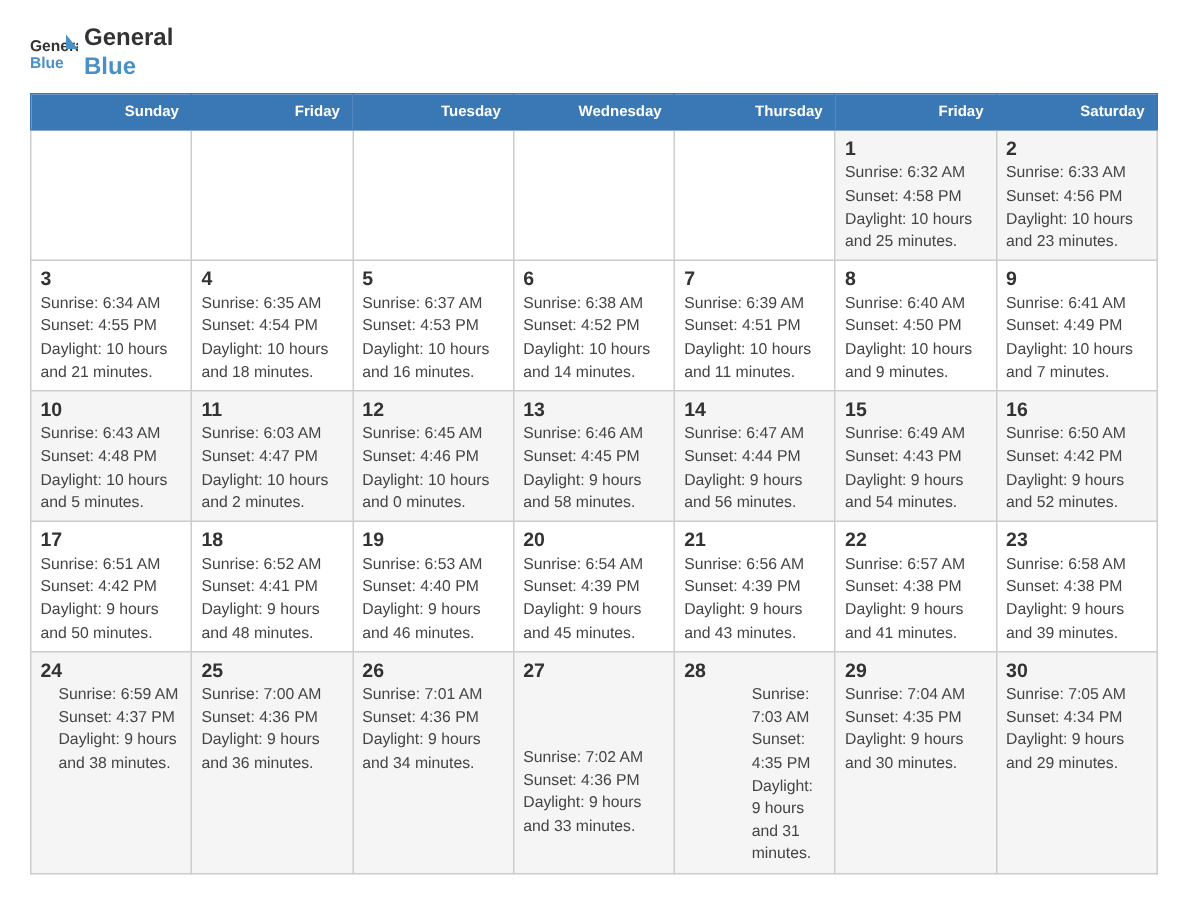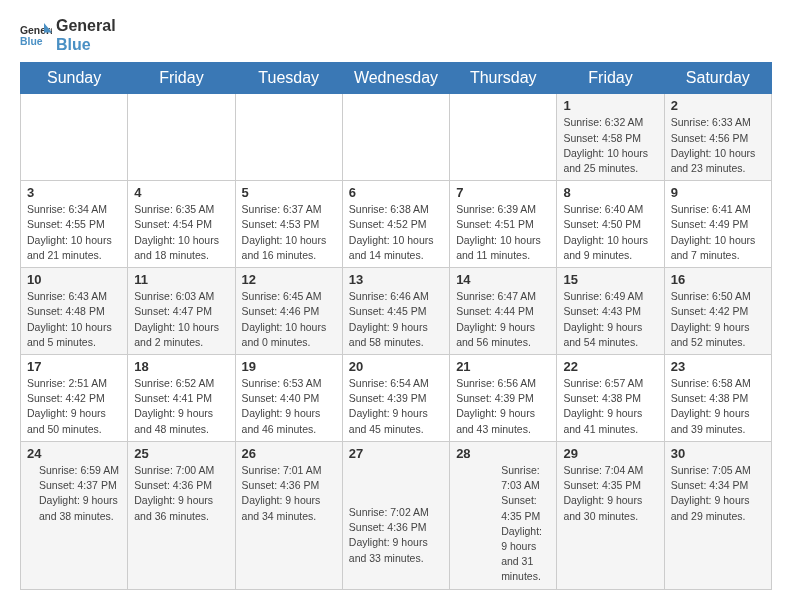--- a/index.html
+++ b/index.html
@@ -39,24 +39,24 @@
     }
     table {
       width: 100%;
       border-collapse: collapse;
       table-layout: fixed;
       font-size: 11px;
     }
     thead tr th {
       background-color: #3a78b5;
       color: #fff;
-      text-align: center;
+      text-align: right;
       padding: 6px 8px;
-      font-size: 16px;
-      font-weight: normal;
+      font-size: 10px;
+      font-weight: bold;
       border: 1px solid #3a78b5;
     }
     tbody tr td {
       border: 1px solid #ccc;
       vertical-align: top;
       padding: 4px 6px;
       height: 80px;
     }
     tbody tr:nth-child(odd) td {
       background-color: #f5f5f5;
@@ -233,21 +233,21 @@
           <span class="day-num">16</span>
           <div class="day-info" style="white-space: pre-line;">Sunrise: 6:50 AM
 Sunset: 4:42 PM
 Daylight: 9 hours
 and 52 minutes.</div>
         </td>
       </tr>
       <tr>
         <td>
           <span class="day-num">17</span>
-          <div class="day-info" style="white-space: pre-line;">Sunrise: 2:51 AM
+          <div class="day-info" style="white-space: pre-line;">Sunrise: 6:51 AM
 Sunset: 4:42 PM
 Daylight: 9 hours
 and 50 minutes.</div>
         </td>
         <td>
           <span class="day-num">18</span>
           <div class="day-info" style="white-space: pre-line;">Sunrise: 6:52 AM
 Sunset: 4:41 PM
 Daylight: 9 hours
 and 48 minutes.</div>

